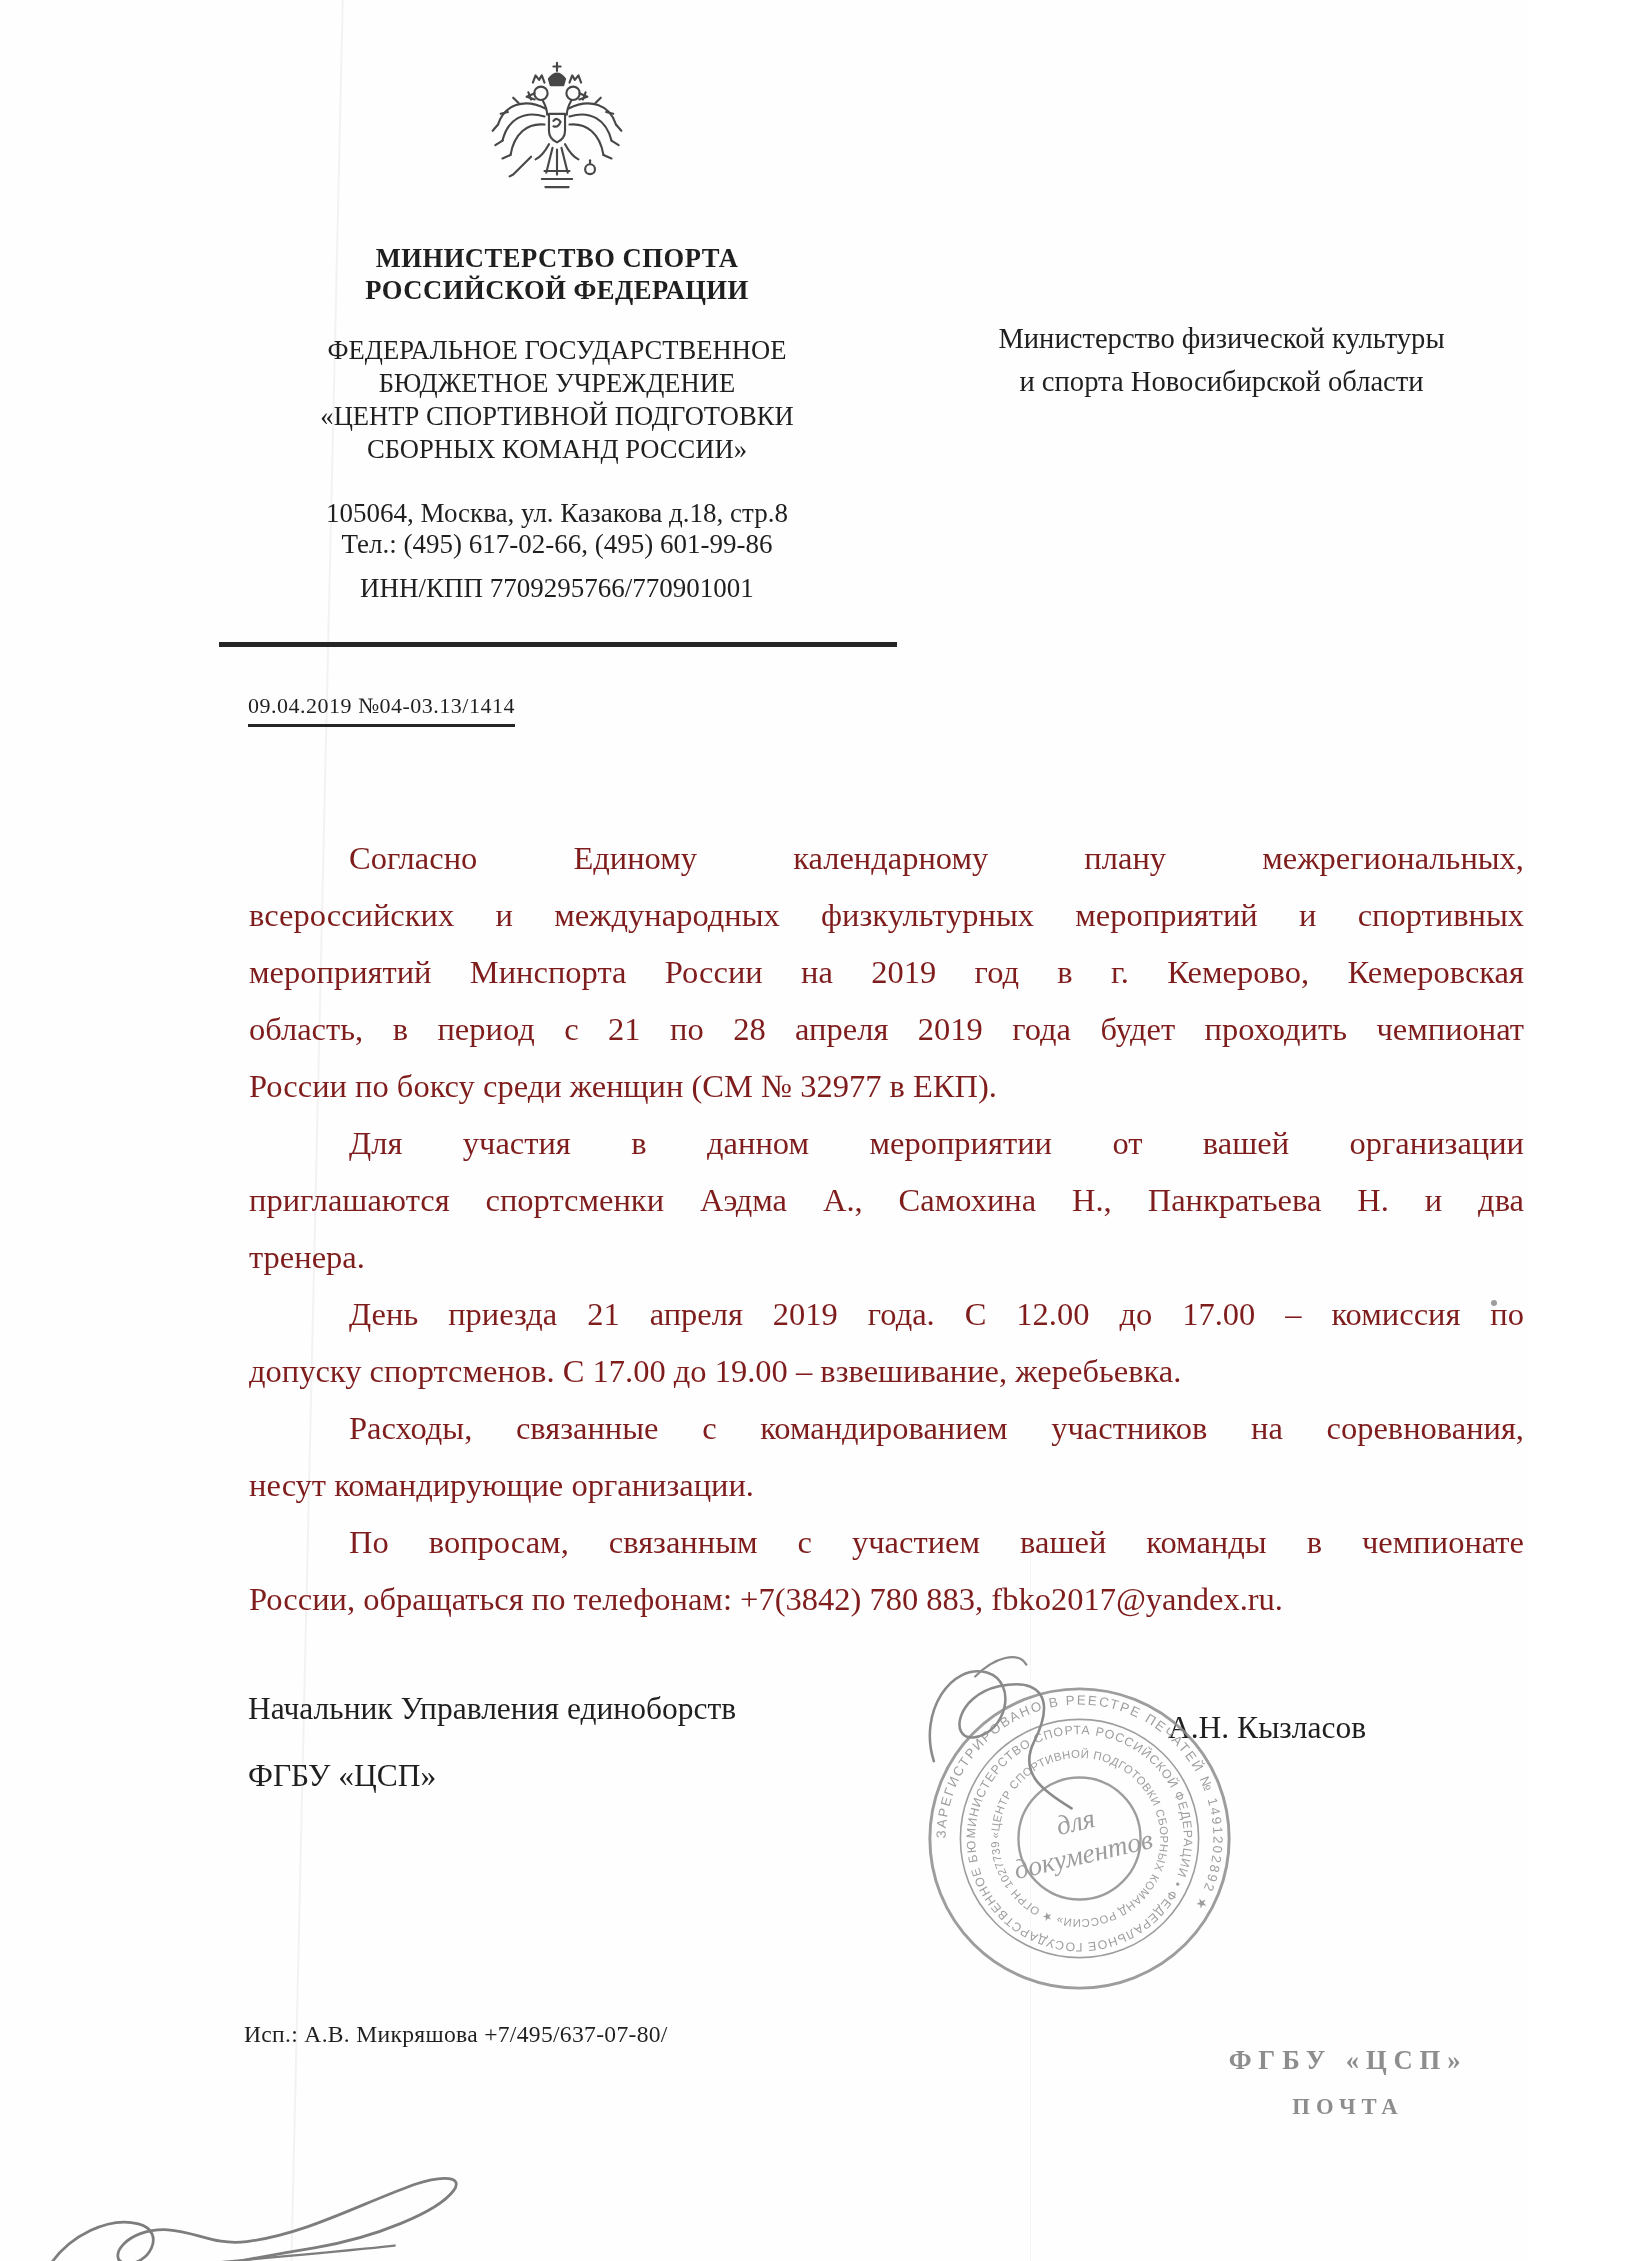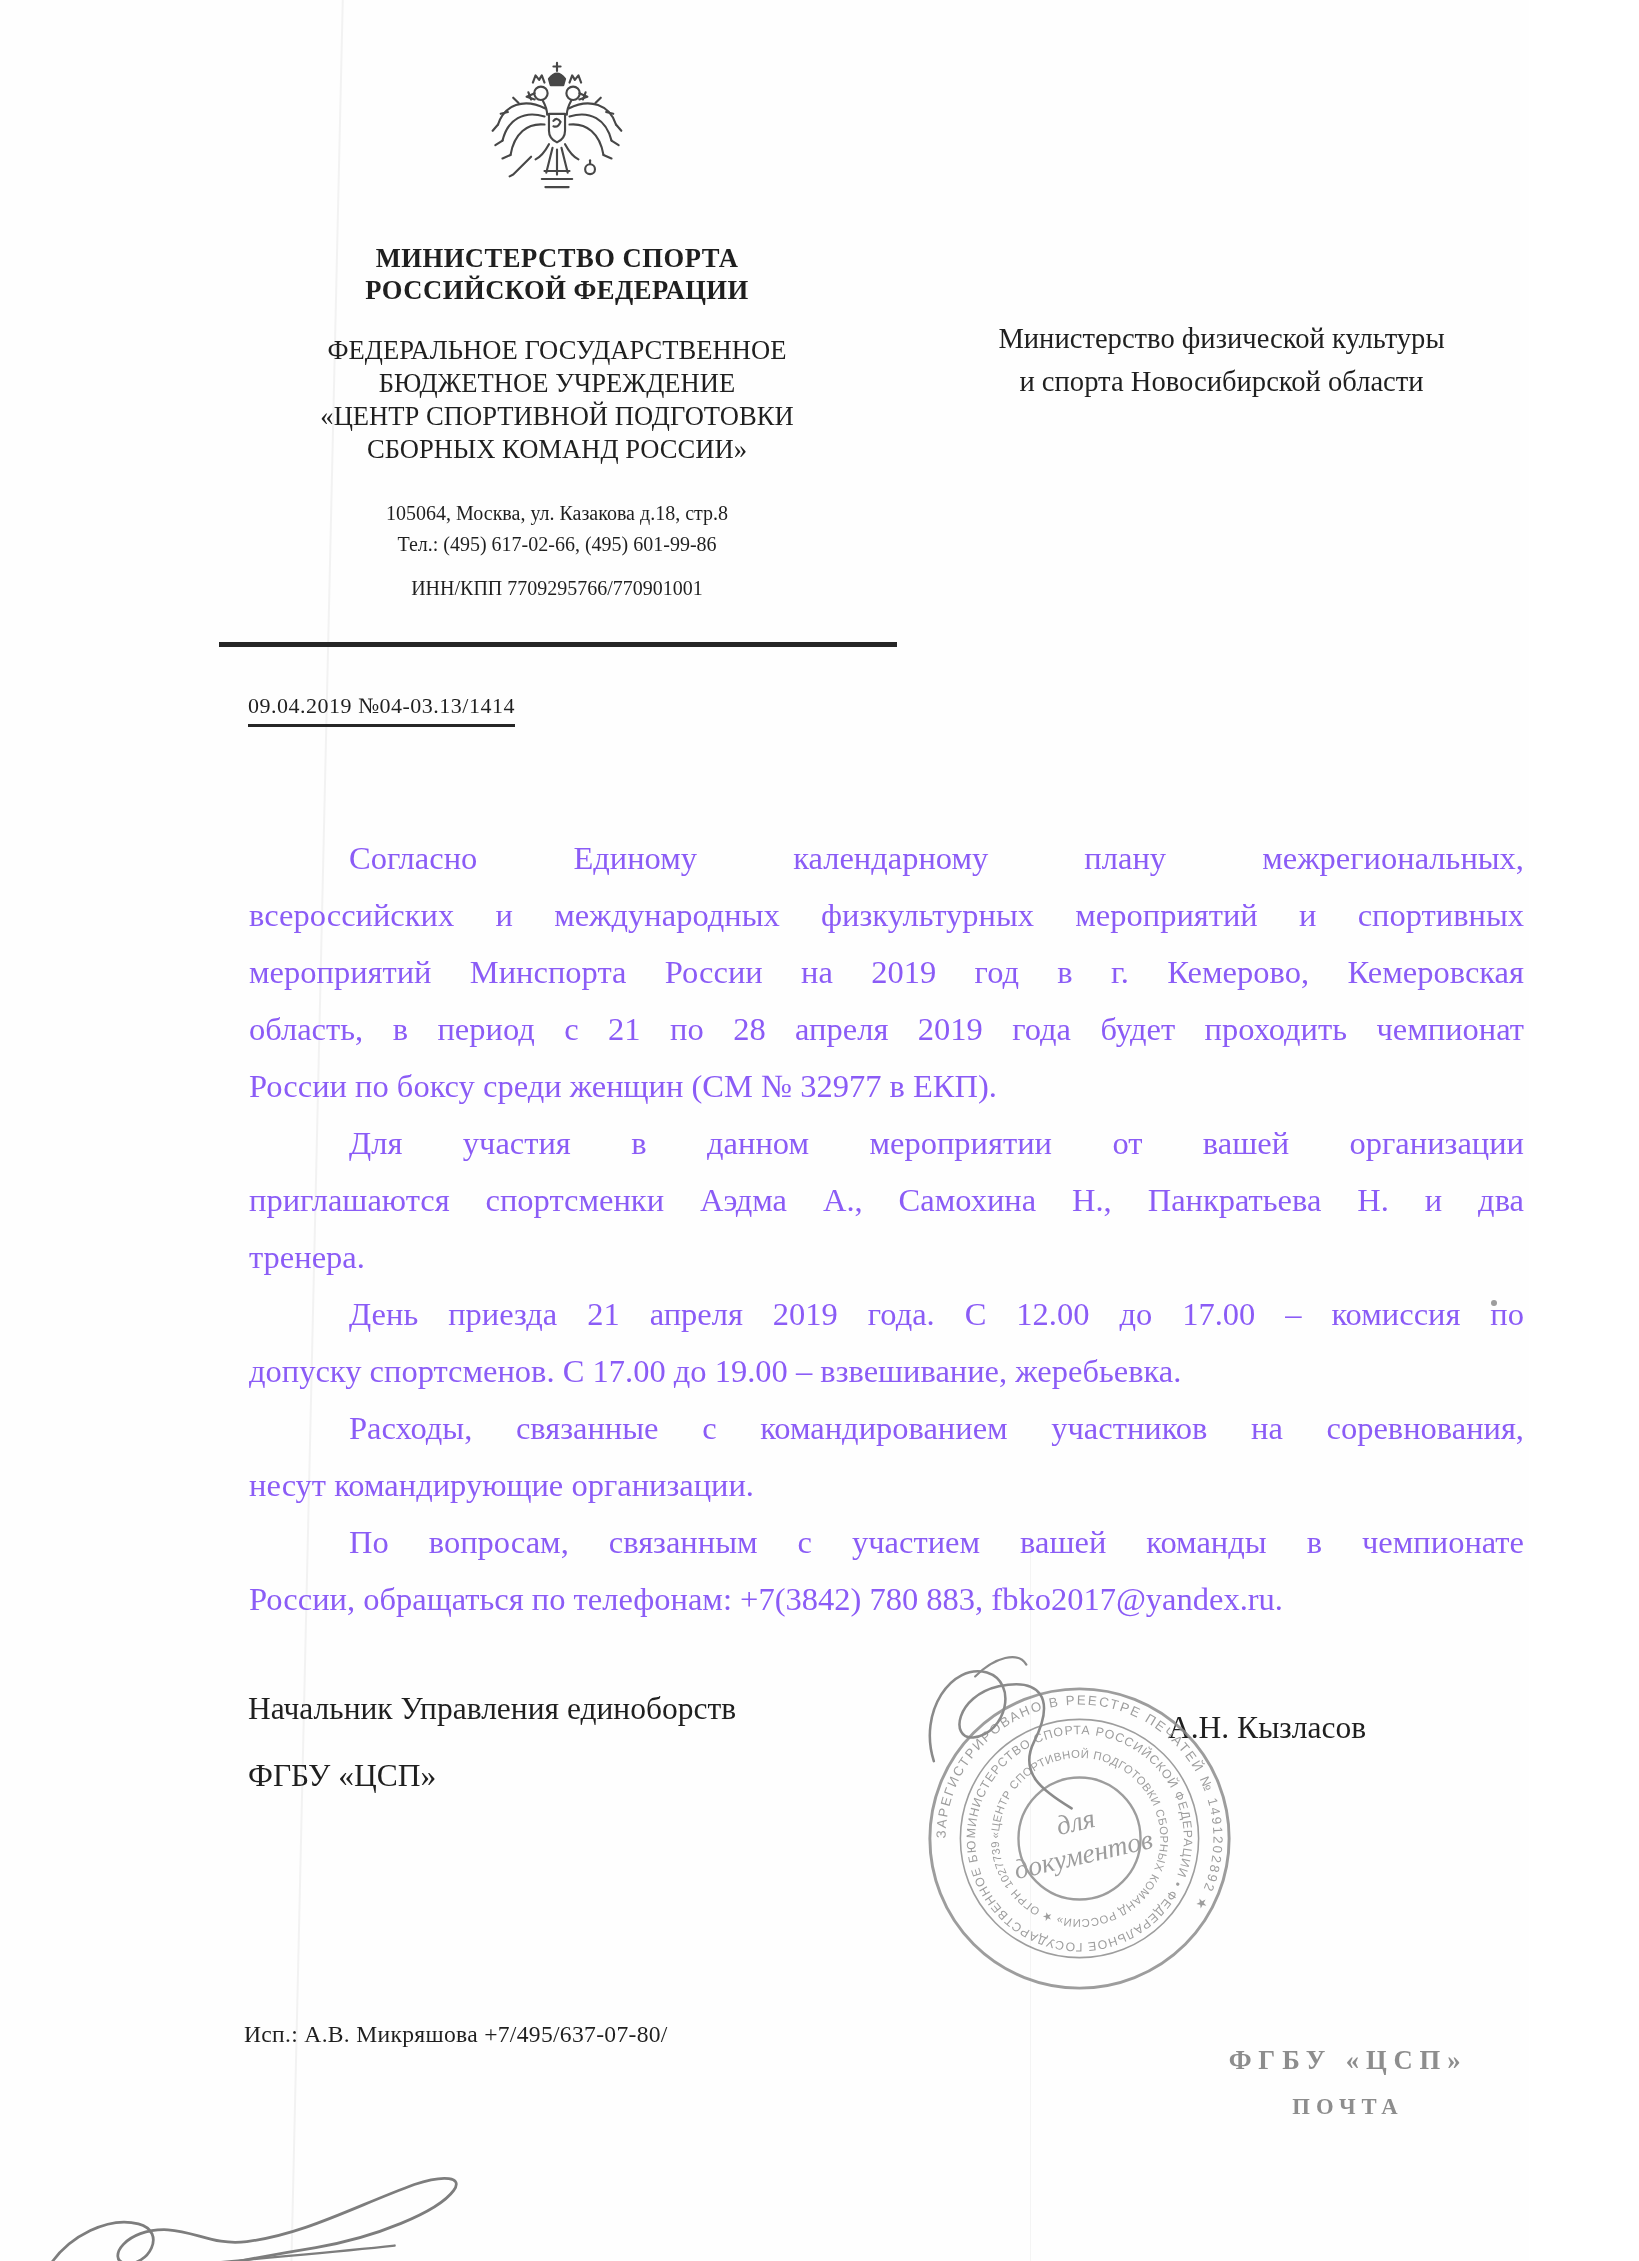--- a/index.html
+++ b/index.html
@@ -13,31 +13,31 @@
   .fold1{left:342px; top:-9.9px; width:2px; height:2285px; transform:rotate(1.3deg); transform-origin:top center;}
   .fold2{left:1030px; top:1537px; width:1px; height:725px; background:rgba(90,90,90,.06);}
   .speck{position:absolute; left:1491px; top:1300px; width:5.9px; height:5.9px; border-radius:50%; background:rgba(40,40,40,.45);}
 
   
   .lh{position:absolute; left:212px; top:55px; width:690px; text-align:center;}
   .eagle{margin:0 auto 9.9px auto; width:134px; height:173px;}
   .lh-min{font-weight:bold; font-size:26.6px; line-height:32.5px; letter-spacing:0.5px;}
   .lh-org{font-size:26.6px; line-height:33px; margin-top:27.6px;}
   .lh-name{font-weight:normal; font-size:26.6px; line-height:33px;}
-  .lh-addr{font-size:20px; line-height:31.5px; margin-top:31.5px;}
+  .lh-addr{font-size:27px; line-height:31.5px; margin-top:31.5px;}
   .rule{position:absolute; left:219px; top:642px; width:678px; height:4.9px; background:#262626;}
 
   
   .rcpt{position:absolute; left:911px; top:317px; width:621px; text-align:center; font-size:28.6px; line-height:43px;}
 
   
   .ref{position:absolute; left:248px; top:693px; font-size:22px; border-bottom:3px solid #262626; padding-bottom:4.9px; letter-spacing:0.5px;}
 
   
-  .body{position:absolute; left:249px; top:830px; width:1275px; font-size:32.5px; color:#8b5cf6;}
+  .body{position:absolute; left:249px; top:830px; width:1275px; font-size:32.5px; color:#7f1d1d;}
   .bl{line-height:57px; white-space:normal;}
   .bl.j{text-align:justify; text-align-last:justify;}
   .bl.ind{padding-left:100px;}
 
   
   .sig-pos{position:absolute; left:248px; top:1675px; font-size:31.5px; line-height:67px;}
   .sig-name{position:absolute; left:1168px; top:1710px; font-size:31.5px;}
 
   .stamp{position:absolute; left:922px; top:1681px; width:315px; height:315px; opacity:.85;}
   .pen1{position:absolute; left:916px; top:1643px; width:325px; height:187px;}

